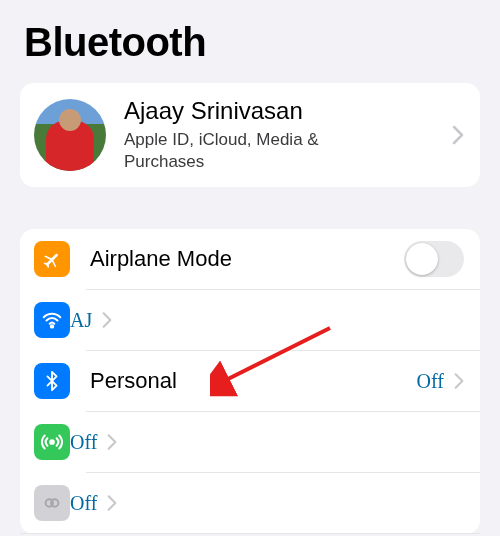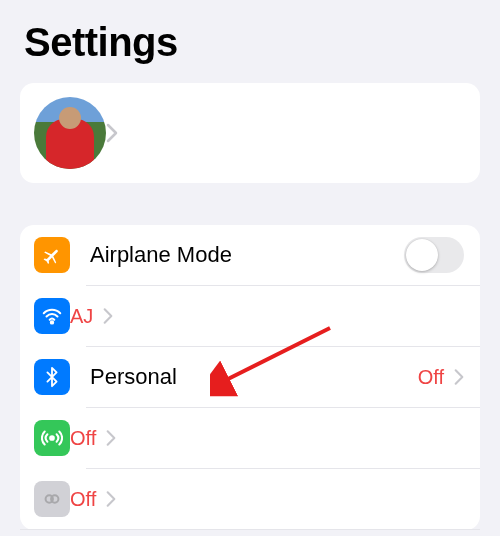--- a/index.html
+++ b/index.html
@@ -110,22 +110,23 @@
     .row-label {
       font-size: 22px;
       color: #000;
       margin-left: 20px;
       flex: 1;
       font-weight: 400;
     }
     .row-label.dim { color: #b0b0b5; }
     .row-value {
       font-size: 20px;
-      color: #ef4444;
+      color: #0369a1;
       margin-right: 10px;
+      font-family: Liberation Serif, serif;
     }
     .toggle {
       width: 60px;
       height: 36px;
       background: #e9e9eb;
       border-radius: 18px;
       position: relative;
     }
     .knob {
       position: absolute;
@@ -140,28 +141,32 @@
     .arrow {
       position: absolute;
       pointer-events: none;
       z-index: 50;
     }
   </style>
 </head>
 <body>
 
 <div class="header">
-  <h1 class="title">Settings</h1>
+  <h1 class="title">Bluetooth</h1>
 </div>
 
 <div class="card">
   <div class="profile-row">
     <div class="avatar">
       <div class="person"></div>
       <div class="head"></div>
+    </div>
+    <div class="profile-text">
+      <div class="profile-name">Ajaay Srinivasan</div>
+      <div class="profile-sub">Apple ID, iCloud, Media &amp; Purchases</div>
     </div>
     <svg class="chev" width="12" height="20" viewBox="0 0 12 20">
         <path d="M2 2 L10 10 L2 18" stroke="currentColor" stroke-width="2.5" fill="none" stroke-linecap="round" stroke-linejoin="round"></path>
       </svg>
   </div>
 </div>
 
 <div class="card list">
 
   <div class="row">

